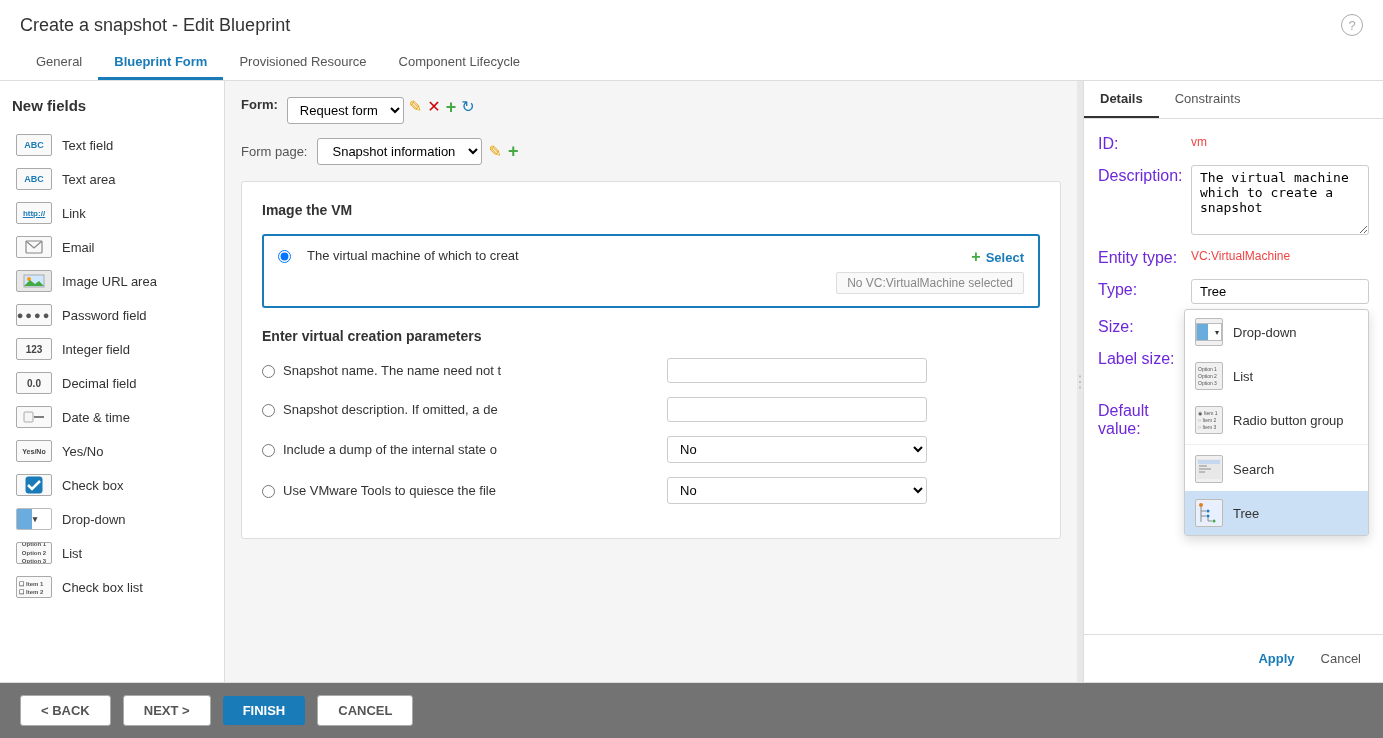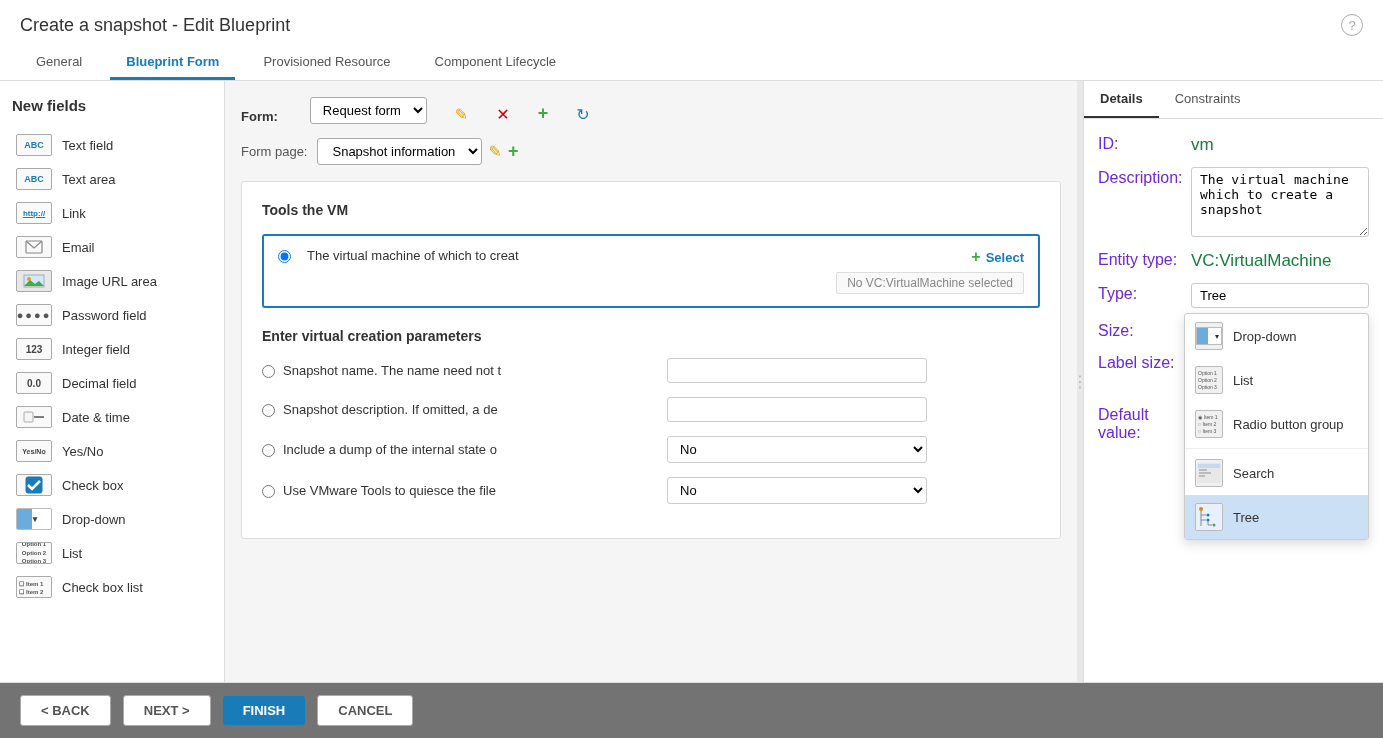--- a/index.html
+++ b/index.html
@@ -6,21 +6,21 @@
     body { font-family: Arial, sans-serif; font-size: 13px; background: #f0f0f0; color: #333; }
 
     .app-container { width: 1383px; min-height: 738px; background: #fff; display: flex; flex-direction: column; }
 
     
     .app-header { padding: 14px 20px 0 20px; border-bottom: 1px solid #ddd; background: #fff; }
     .app-title { font-size: 18px; font-weight: 300; color: #333; margin-bottom: 10px; display: flex; align-items: center; justify-content: space-between; }
     .help-icon { width: 22px; height: 22px; border-radius: 50%; border: 1px solid #aaa; display: flex; align-items: center; justify-content: center; color: #aaa; font-size: 13px; cursor: pointer; }
 
     
-    .tabs { display: flex; gap: 12px; }
+    .tabs { display: flex; gap: 0; }
     .tab { padding: 8px 16px; cursor: pointer; border-bottom: 3px solid transparent; color: #555; font-size: 13px; }
     .tab.active { border-bottom: 3px solid #1a7bb9; color: #1a7bb9; font-weight: 600; }
 
     
     .app-body { display: flex; flex: 1; background: #f5f5f5; }
 
     
     .sidebar { width: 225px; background: #fff; border-right: 1px solid #ddd; padding: 16px 12px; }
     .sidebar-title { font-size: 15px; font-weight: 600; color: #333; margin-bottom: 14px; }
     .sidebar-item { display: flex; align-items: center; gap: 10px; padding: 6px 4px; cursor: grab; color: #333; font-size: 13px; border-radius: 3px; }
@@ -32,21 +32,21 @@
     .field-icon.password { letter-spacing: 1px; font-size: 8px; color: #555; }
     .field-icon.integer { color: #444; font-size: 10px; }
     .field-icon.decimal { color: #444; font-size: 10px; }
     .field-icon.datetime { font-size: 9px; color: #555; }
     .field-icon.checkbox { font-size: 12px; color: #1a7bb9; }
     .field-icon.yesno { font-size: 7px; color: #444; }
     .field-icon.list { font-size: 7px; color: #444; }
 
     
     .main-content { flex: 1; padding: 16px; overflow: auto; }
-    .form-bar { display: flex; align-items: flex-end; gap: 28px; margin-bottom: 14px; }
+    .form-bar { display: flex; align-items: flex-start; gap: 5px; margin-bottom: 14px; }
     .form-label { font-weight: 600; color: #333; margin-right: 4px; }
     .form-select { padding: 4px 8px; border: 1px solid #aaa; border-radius: 3px; background: #fff; font-size: 13px; cursor: pointer; }
     .icon-btn { cursor: pointer; font-size: 16px; }
     .icon-edit { color: #e8a000; }
     .icon-delete { color: #cc0000; }
     .icon-add { color: #44aa44; font-size: 18px; }
     .icon-refresh { color: #1a7bb9; }
 
     .page-bar { display: flex; align-items: center; gap: 10px; margin-bottom: 16px; }
     .page-label { color: #555; }
@@ -78,21 +78,21 @@
     
     .right-panel { width: 300px; background: #fff; border-left: 1px solid #ddd; display: flex; flex-direction: column; }
     .panel-tabs { display: flex; border-bottom: 1px solid #ddd; }
     .panel-tab { padding: 10px 16px; cursor: pointer; font-size: 13px; color: #555; border-bottom: 2px solid transparent; }
     .panel-tab.active { color: #333; border-bottom: 2px solid #333; font-weight: 600; }
 
     .panel-body { padding: 14px; flex: 1; overflow: auto; }
     .prop-row { display: flex; align-items: flex-start; gap: 8px; margin-bottom: 12px; }
     .prop-label { text-align: left; color: #6d28d9; font-size: 16px; min-width: 85px; flex-shrink: 0; padding-top: 2px; }
     .prop-label.required::before { content: '* '; color: red; }
-    .prop-value { color: #15803d; font-size: 17px; padding-top: 2px; }
+    .prop-value { color: #ef4444; font-size: 12px; padding-top: 2px; }
     .prop-input { flex: 1; padding: 4px 8px; border: 1px solid #ccc; border-radius: 3px; font-size: 13px; }
     .prop-textarea { flex: 1; padding: 4px 8px; border: 1px solid #ccc; border-radius: 3px; font-size: 13px; resize: vertical; height: 70px; }
     .type-dropdown { width: 100%; padding: 4px 8px; border: 1px solid #ccc; border-radius: 3px; font-size: 13px; background: #fff; appearance: none; cursor: pointer; }
 
     
     .dropdown-menu { position: absolute; background: #fff; border: 1px solid #ccc; border-radius: 3px; z-index: 100; width: 185px; box-shadow: 0 4px 12px rgba(0,0,0,0.15); top: 30px; right: 0; }
     .dropdown-menu-item { display: flex; align-items: center; gap: 10px; padding: 8px 10px; cursor: pointer; font-size: 13px; color: #333; }
     .dropdown-menu-item.selected { background: #cce0f5; }
     .dropdown-item-icon { width: 28px; height: 28px; flex-shrink: 0; border: 1px solid #bbb; border-radius: 2px; overflow: hidden; display: flex; align-items: center; justify-content: center; background: #f0f0f0; }
 
@@ -266,21 +266,21 @@
           <select class="page-dropdown">
             <option>Snapshot information</option>
           </select>
           <span class="icon-btn icon-edit">✎</span>
           <span class="icon-btn icon-add" style="color:#44aa44;font-size:18px;font-weight:bold">+</span>
         </div>
       </div>
 
       <div class="form-canvas">
 
-        <div class="section-title">Tools the VM</div>
+        <div class="section-title">Image the VM</div>
 
         <div class="vm-selector">
           <div class="vm-selector-inner">
             <input type="radio" class="vm-radio" checked="" style="">
             <span class="vm-label">The virtual machine of which to creat</span>
             <div class="vm-select-btn">
               <div class="select-btn">
                 <span class="plus">+</span>
                 <span>Select</span>
               </div>
@@ -446,20 +446,24 @@
         <div class="prop-row">
           <span class="prop-label">Default<br>value:</span>
           <div style="display:flex;flex-direction:column;gap:1px;font-size:11px;color:#555">
             <label style="display:flex;align-items:center;gap:4px;font-size:11px;cursor:pointer"><input type="radio" name="defval" style="">Item 1</label>
             <label style="display:flex;align-items:center;gap:4px;font-size:11px;cursor:pointer"><input type="radio" name="defval" style="">Item 2</label>
             <label style="display:flex;align-items:center;gap:4px;font-size:11px;cursor:pointer"><input type="radio" name="defval" style="">Item 3</label>
           </div>
         </div>
       </div>
 
+      <div class="panel-footer">
+        <button class="btn-apply">Apply</button>
+        <button class="btn-cancel-sm">Cancel</button>
+      </div>
     </div>
   </div>
 
   <div class="app-footer">
     <button class="btn btn-outline">&lt; BACK</button>
     <button class="btn btn-outline">NEXT &gt;</button>
     <button class="btn btn-primary">FINISH</button>
     <button class="btn btn-default">CANCEL</button>
   </div>
 </div>

